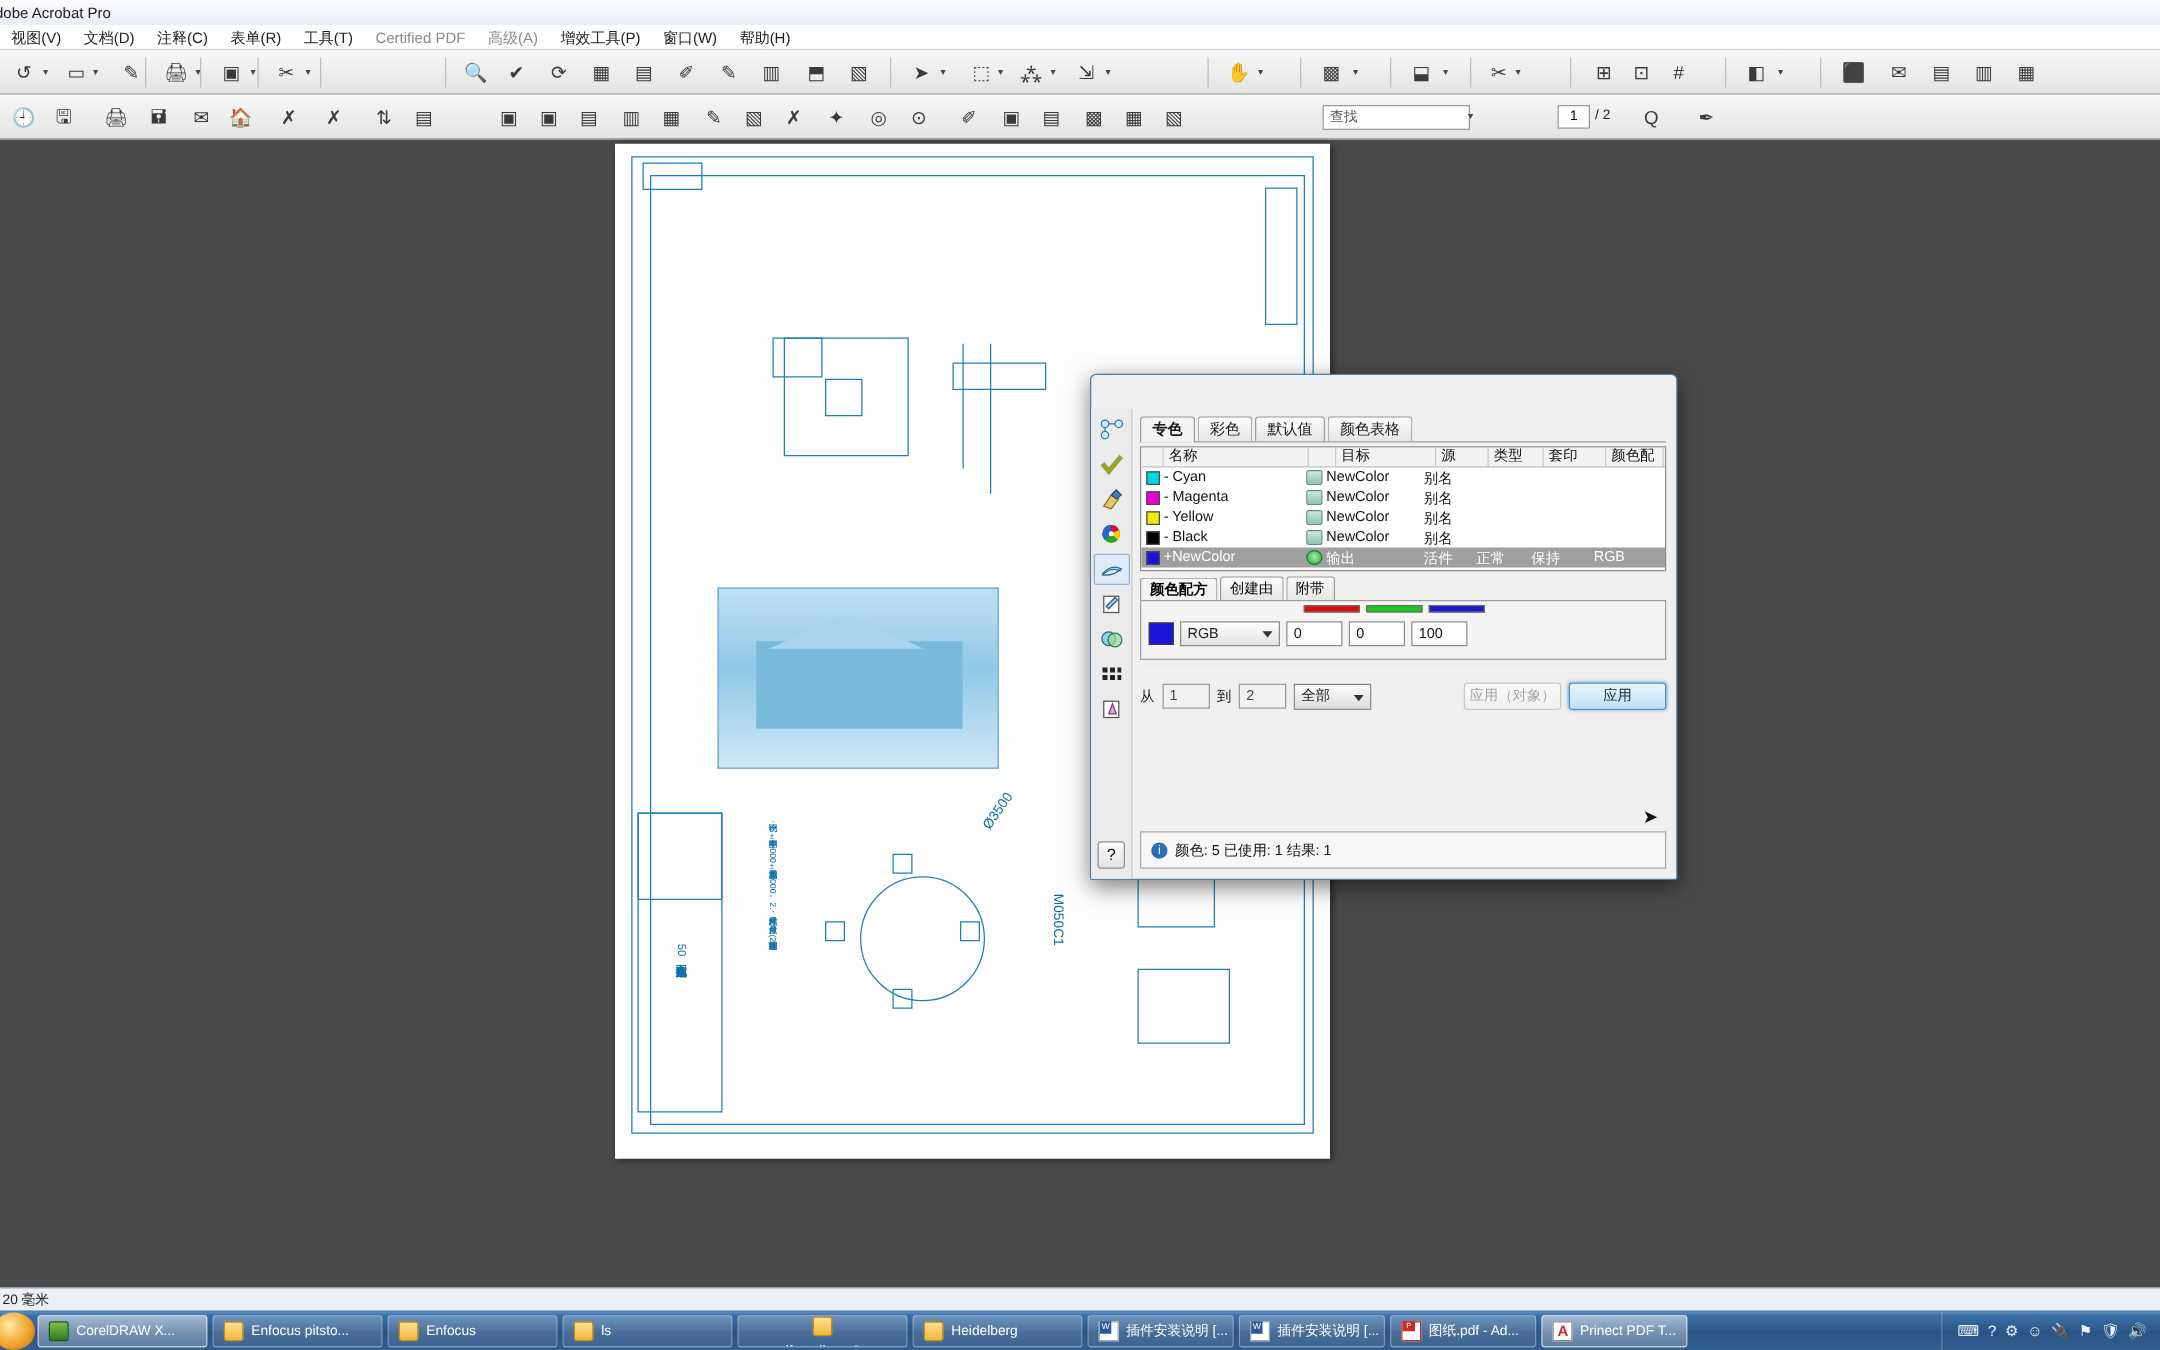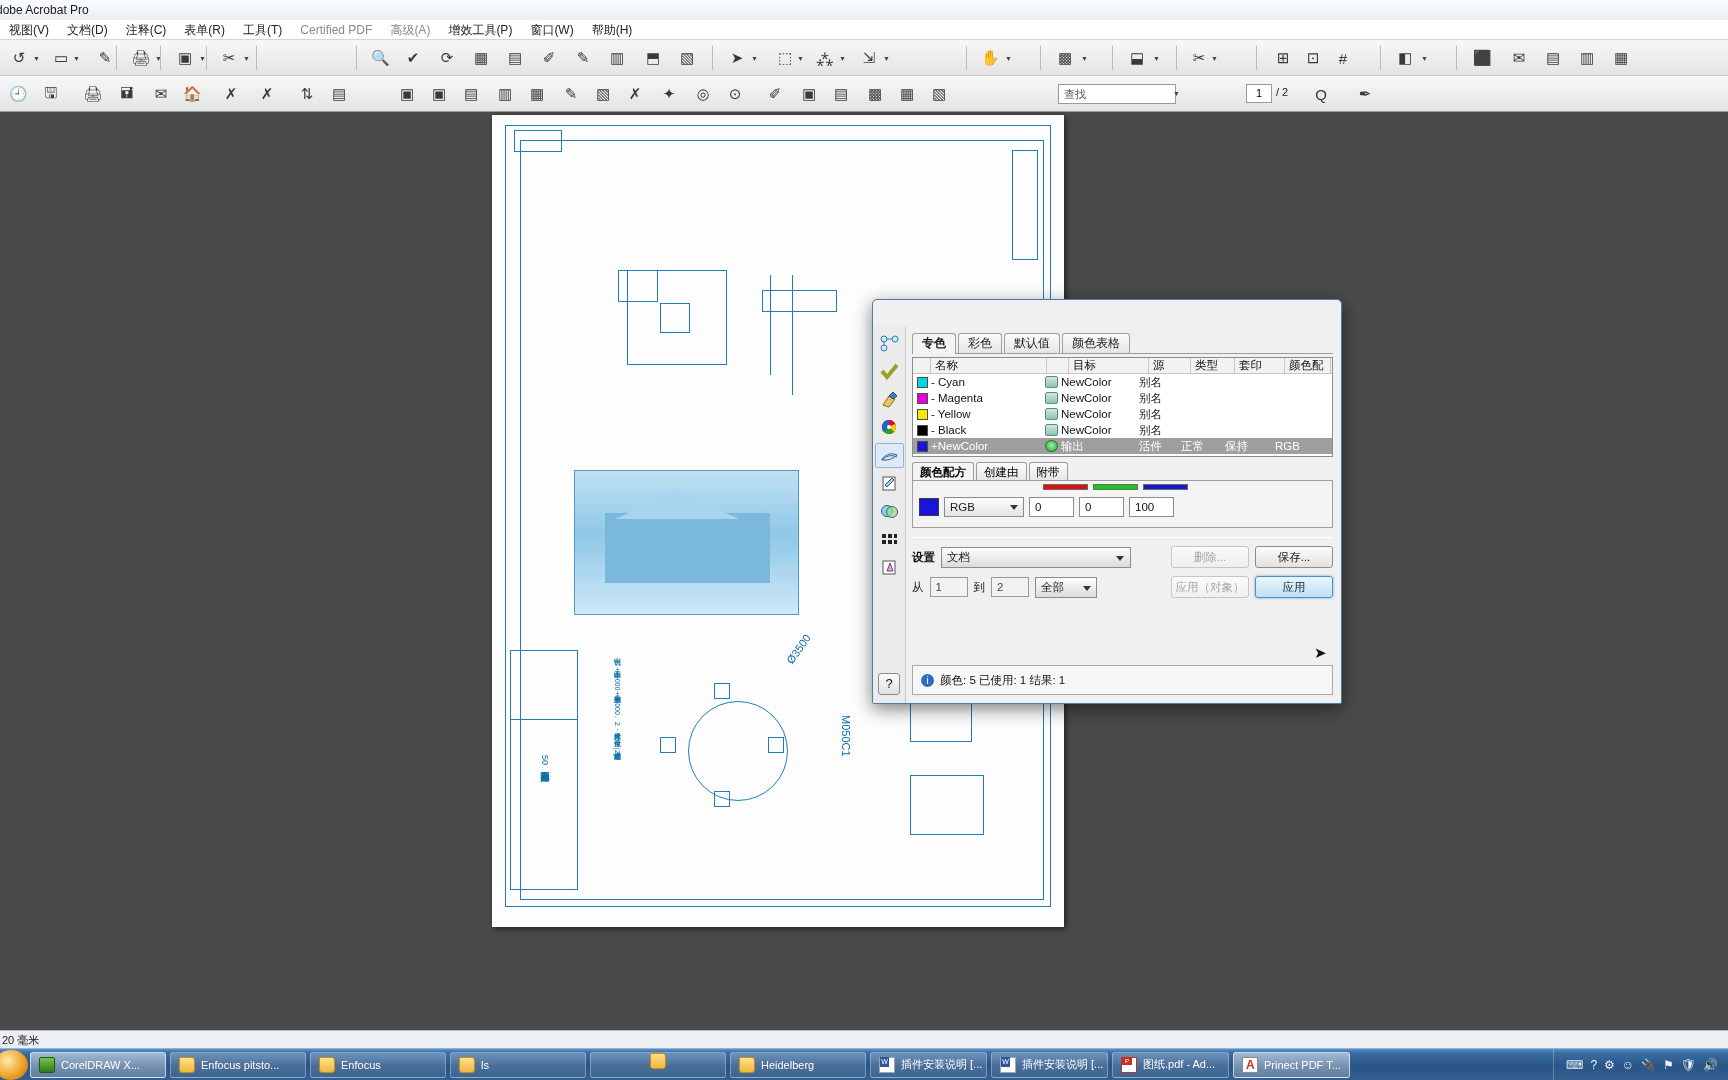--- a/index.html
+++ b/index.html
@@ -194,21 +194,21 @@
   .grow.sel { background: #9f9f9f; color: #fff; }
   .gc { padding-left: 4px; overflow: hidden; white-space: nowrap; }
   .swatch { width: 11px; height: 11px; border: 1px solid #4c4c4c; margin: 0 3px 0 4px; flex: 0 0 auto; }
   .tgt-ico {
     width: 13px; height: 12px; margin-right: 3px; flex: 0 0 auto; position: relative;
     background: linear-gradient(#cfe7dd, #8fc4b2); border: 1px solid #5d8f7e; border-radius: 2px;
   }
   .tgt-ico.out { background: radial-gradient(circle at 50% 45%, #9df0a4, #2aa63a); border-color: #1d7a2a; border-radius: 50%; }
 
   .inner-panel { margin-top: 4px; }
-  .tabs2 { display: flex; align-items: flex-end; height: 20px; }
+  .tabs2 { display: flex; align-items: flex-start; height: 20px; }
   .tab2 {
     font-size: 11.5px; padding: 2px 7px; margin-right: 2px;
     border: 1px solid #9e9e9e; border-bottom: none;
     background: linear-gradient(#fbfbfb, #e6e6e6); border-radius: 3px 3px 0 0; line-height: 14px;
   }
   .tab2.active { background: #f4f4f4; font-weight: bold; padding-bottom: 3px; position: relative; top: 1px; }
   .formula-box {
     border: 1px solid #9e9e9e; background: #f4f4f4; height: 48px; position: relative;
     padding: 4px 6px; margin-top: -1px;
   }
@@ -638,30 +638,20 @@
               <div class="num-in">0</div>
               <div class="num-in">0</div>
               <div class="num-in">100</div>
             </div>
           </div>
         </div>
 
 
         <div class="sep-line"></div>
 
-        <div class="set-row">
-          <span class="lbl">设置</span>
-          <div class="combo-wide">
-            <span>文档</span>
-            <span class="car"></span>
-          </div>
-          <div style="flex:1"></div>
-          <div class="rbtn dis">删除...</div>
-          <div class="rbtn">保存...</div>
-        </div>
 
         <div class="set-row">
           <span class="lbl n">从</span>
           <div class="sm-in">1</div>
           <span class="lbl n">到</span>
           <div class="sm-in">2</div>
           <div class="combo-sm">
             <span>全部</span>
             <span class="car"></span>
           </div>

